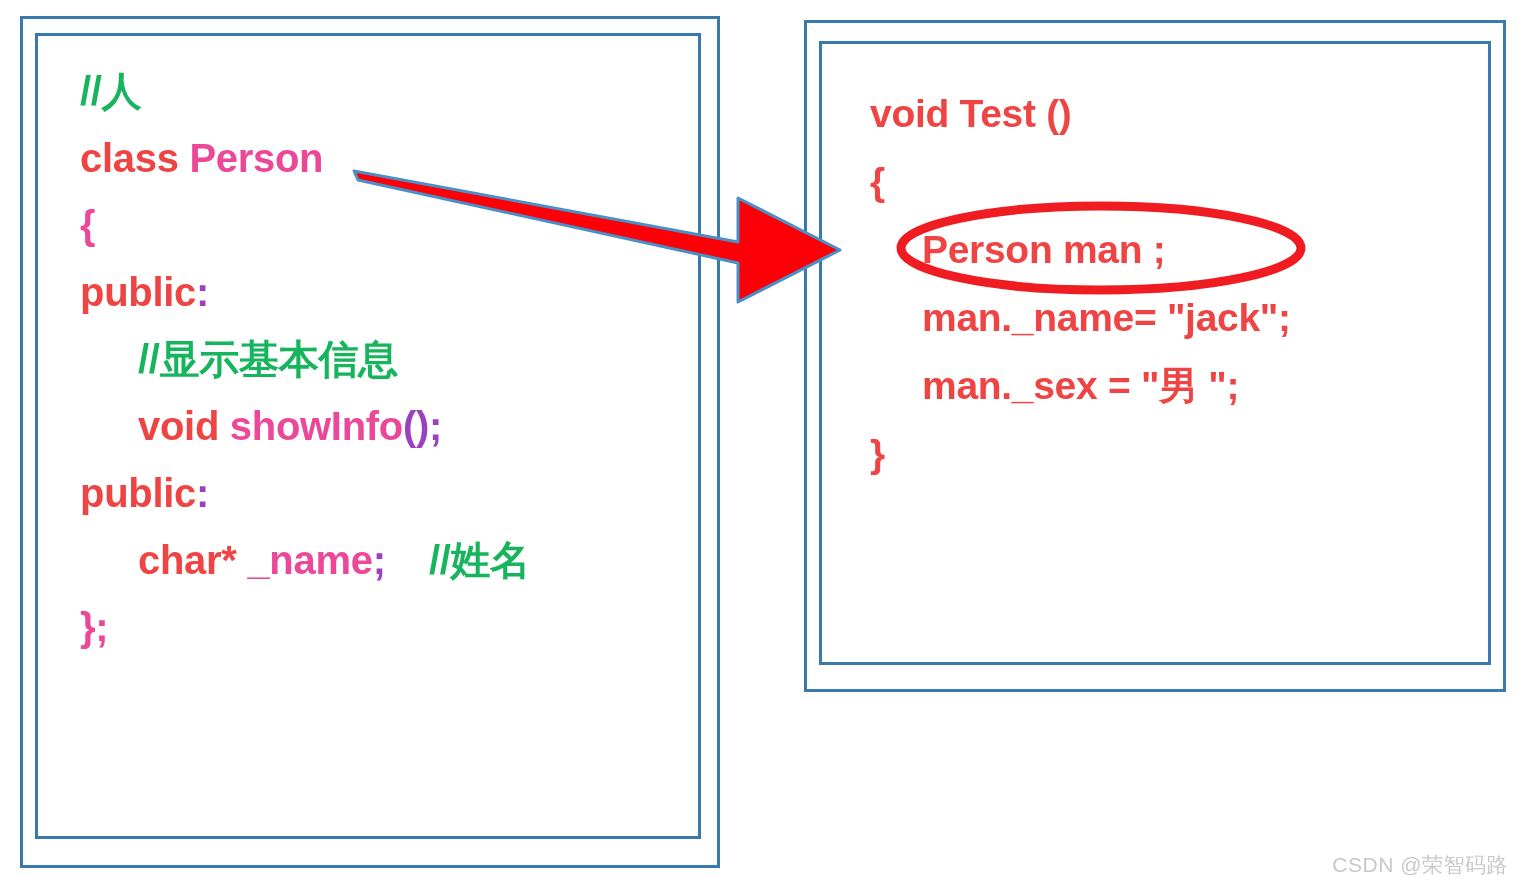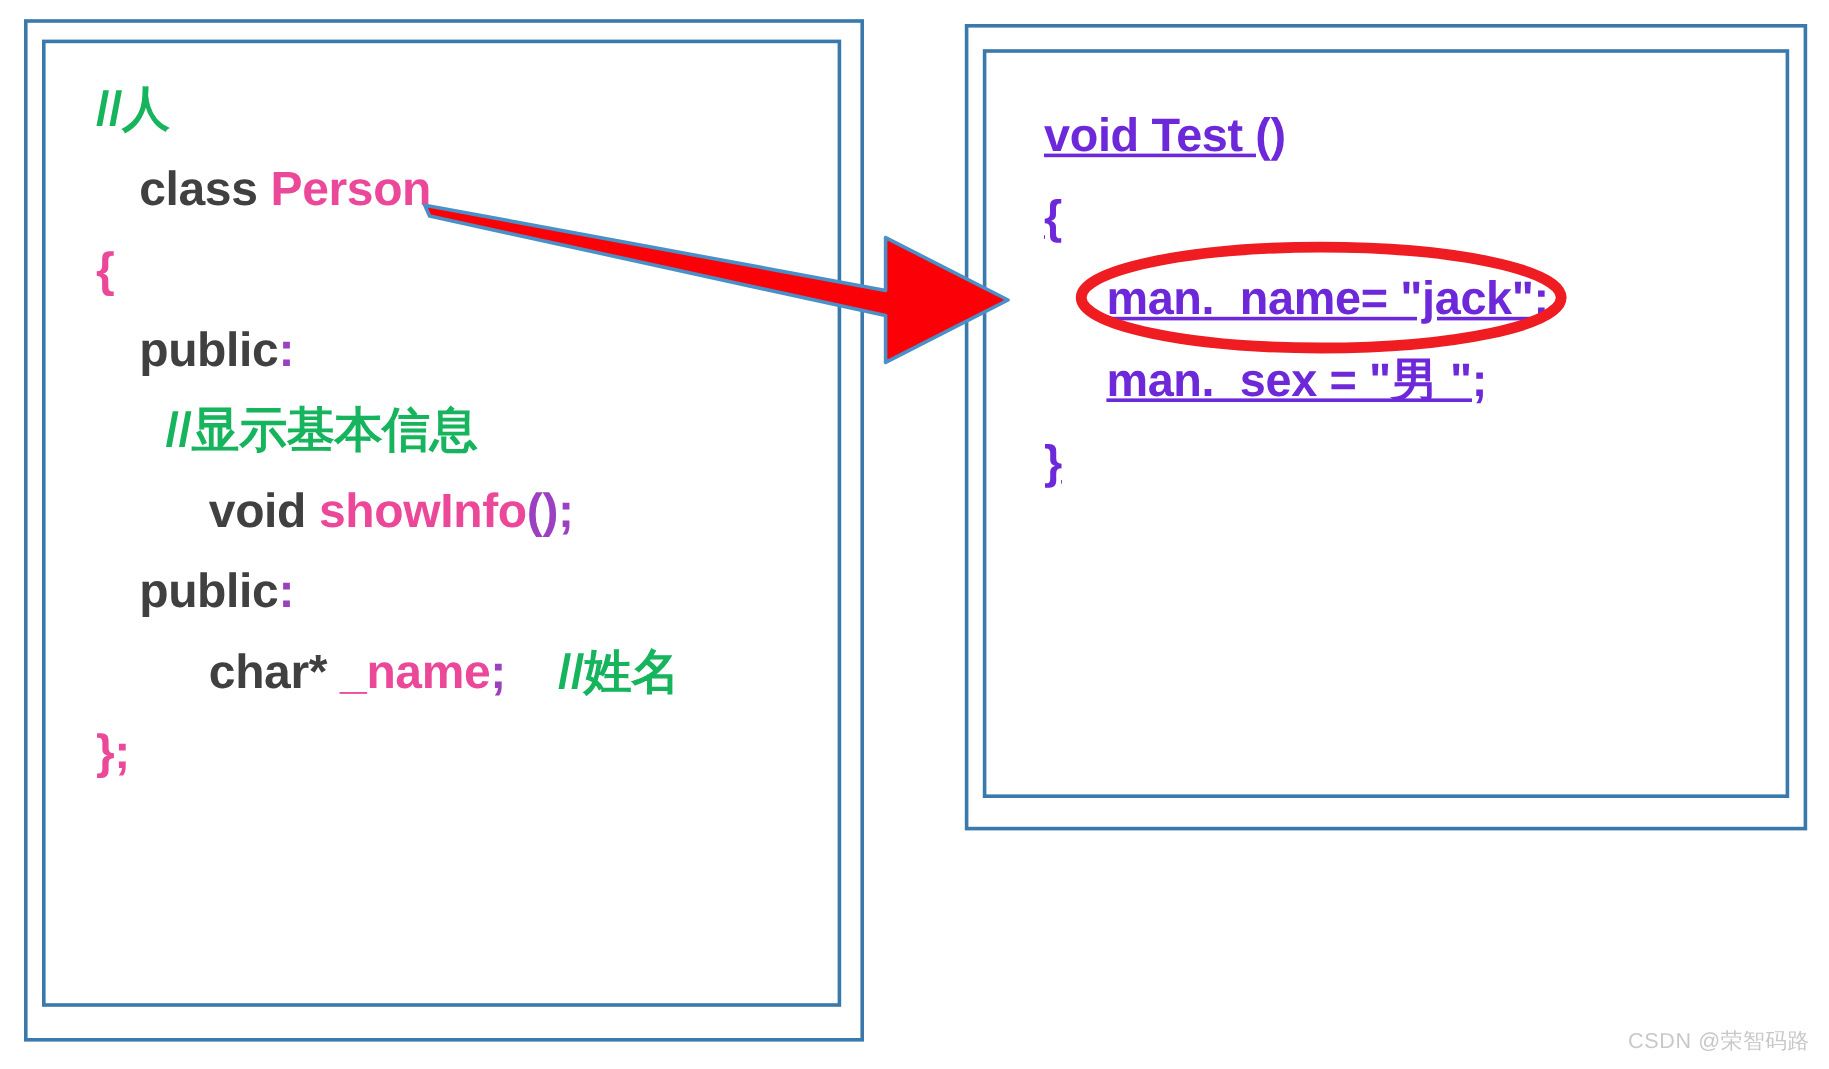--- a/index.html
+++ b/index.html
@@ -65,26 +65,25 @@
 
   
   #code-right {
     padding-left: 48px;
     padding-top: 36px;
   }
   #code-right .code-line {
     font-size: 39px;
     line-height: 68px;
     height: 68px;
-    color: #6d28d9;
-    text-decoration: underline;
+    color: #ef4444;
   }
 
   
-  .t-kw      { color: #404040; margin-left: 36px; }
+  .t-kw      { color: #ef4444; }
   .t-id      { color: #ec4899; }
   .t-cmt     { color: #16b45c; font-weight: bold; }
   .t-punct   { color: #9b40c0; }
   .t-plain   { color: #111014; }
   .ind2 { padding-left: 58px; }
   .ind-r { padding-left: 52px; }
 
   
   #arrow-annotation {
     position: absolute;
@@ -103,21 +102,21 @@
     width: 420px;
     height: 100px;
     pointer-events: none;
   }
 
   
   #watermark {
     position: absolute;
     right: 16px;
     bottom: 12px;
-    font-size: 18px;
+    font-size: 21px;
     color: #c8c8c8;
     font-family: "Liberation Sans", "DejaVu Sans", sans-serif;
     letter-spacing: 0.5px;
     white-space: nowrap;
   }
 </style>
 </head>
 <body>
 
 <div id="stage">
@@ -136,20 +135,21 @@
           <div class="code-line"><span class="t-id">};</span></div>
         </div>
     </div>
   </div>
 
   <div class="panel" id="panel-right">
     <div class="panel-inner" id="panel-right-inner">
       <div class="code" id="code-right">
           <div class="code-line">void Test ()</div>
           <div class="code-line">{</div>
+          <div class="code-line ind-r">Person man ;</div>
           <div class="code-line ind-r">man._name= "jack";</div>
           <div class="code-line ind-r">man._sex = "男 ";</div>
           <div class="code-line">}</div>
         </div>
     </div>
   </div>
 
   <div id="arrow-annotation">
     <svg width="520" height="160" viewBox="0 0 520 160" xmlns="http://www.w3.org/2000/svg">
       <polygon points="14,21 398,92 398,48 500,100 398,152 398,113 18,30" fill="#fb0007" stroke="#4a90c8" stroke-width="3" stroke-linejoin="round"></polygon>

